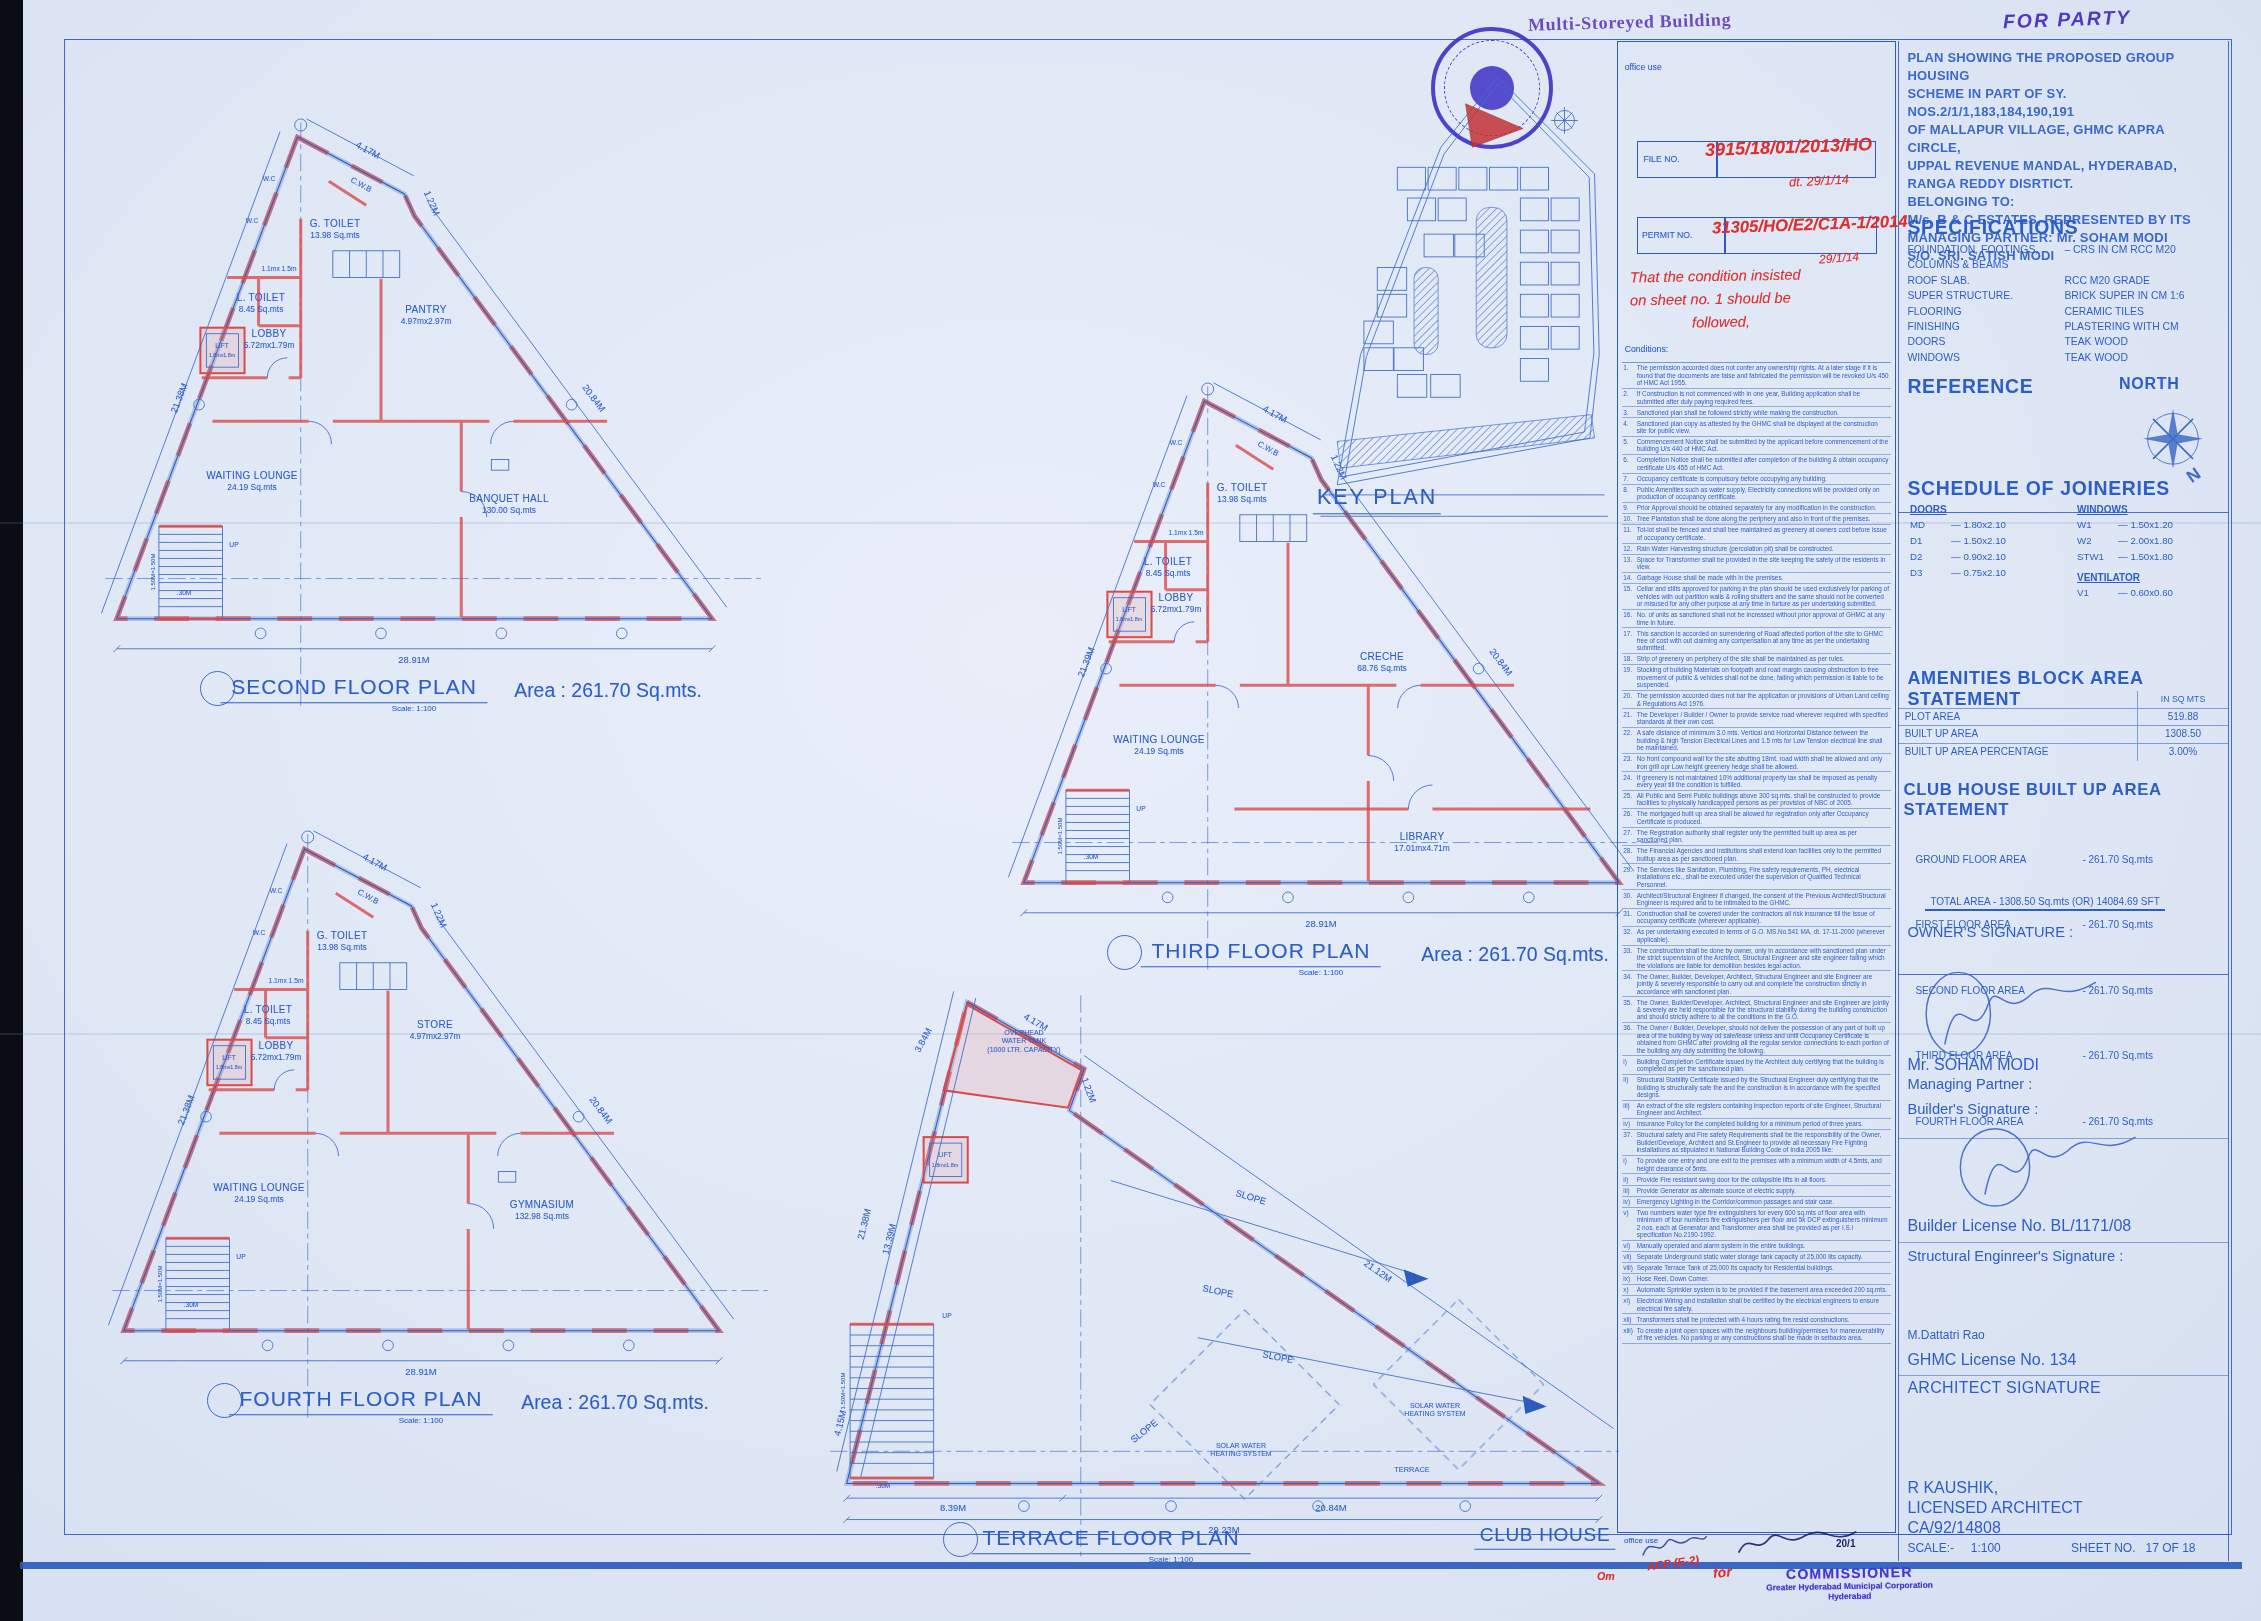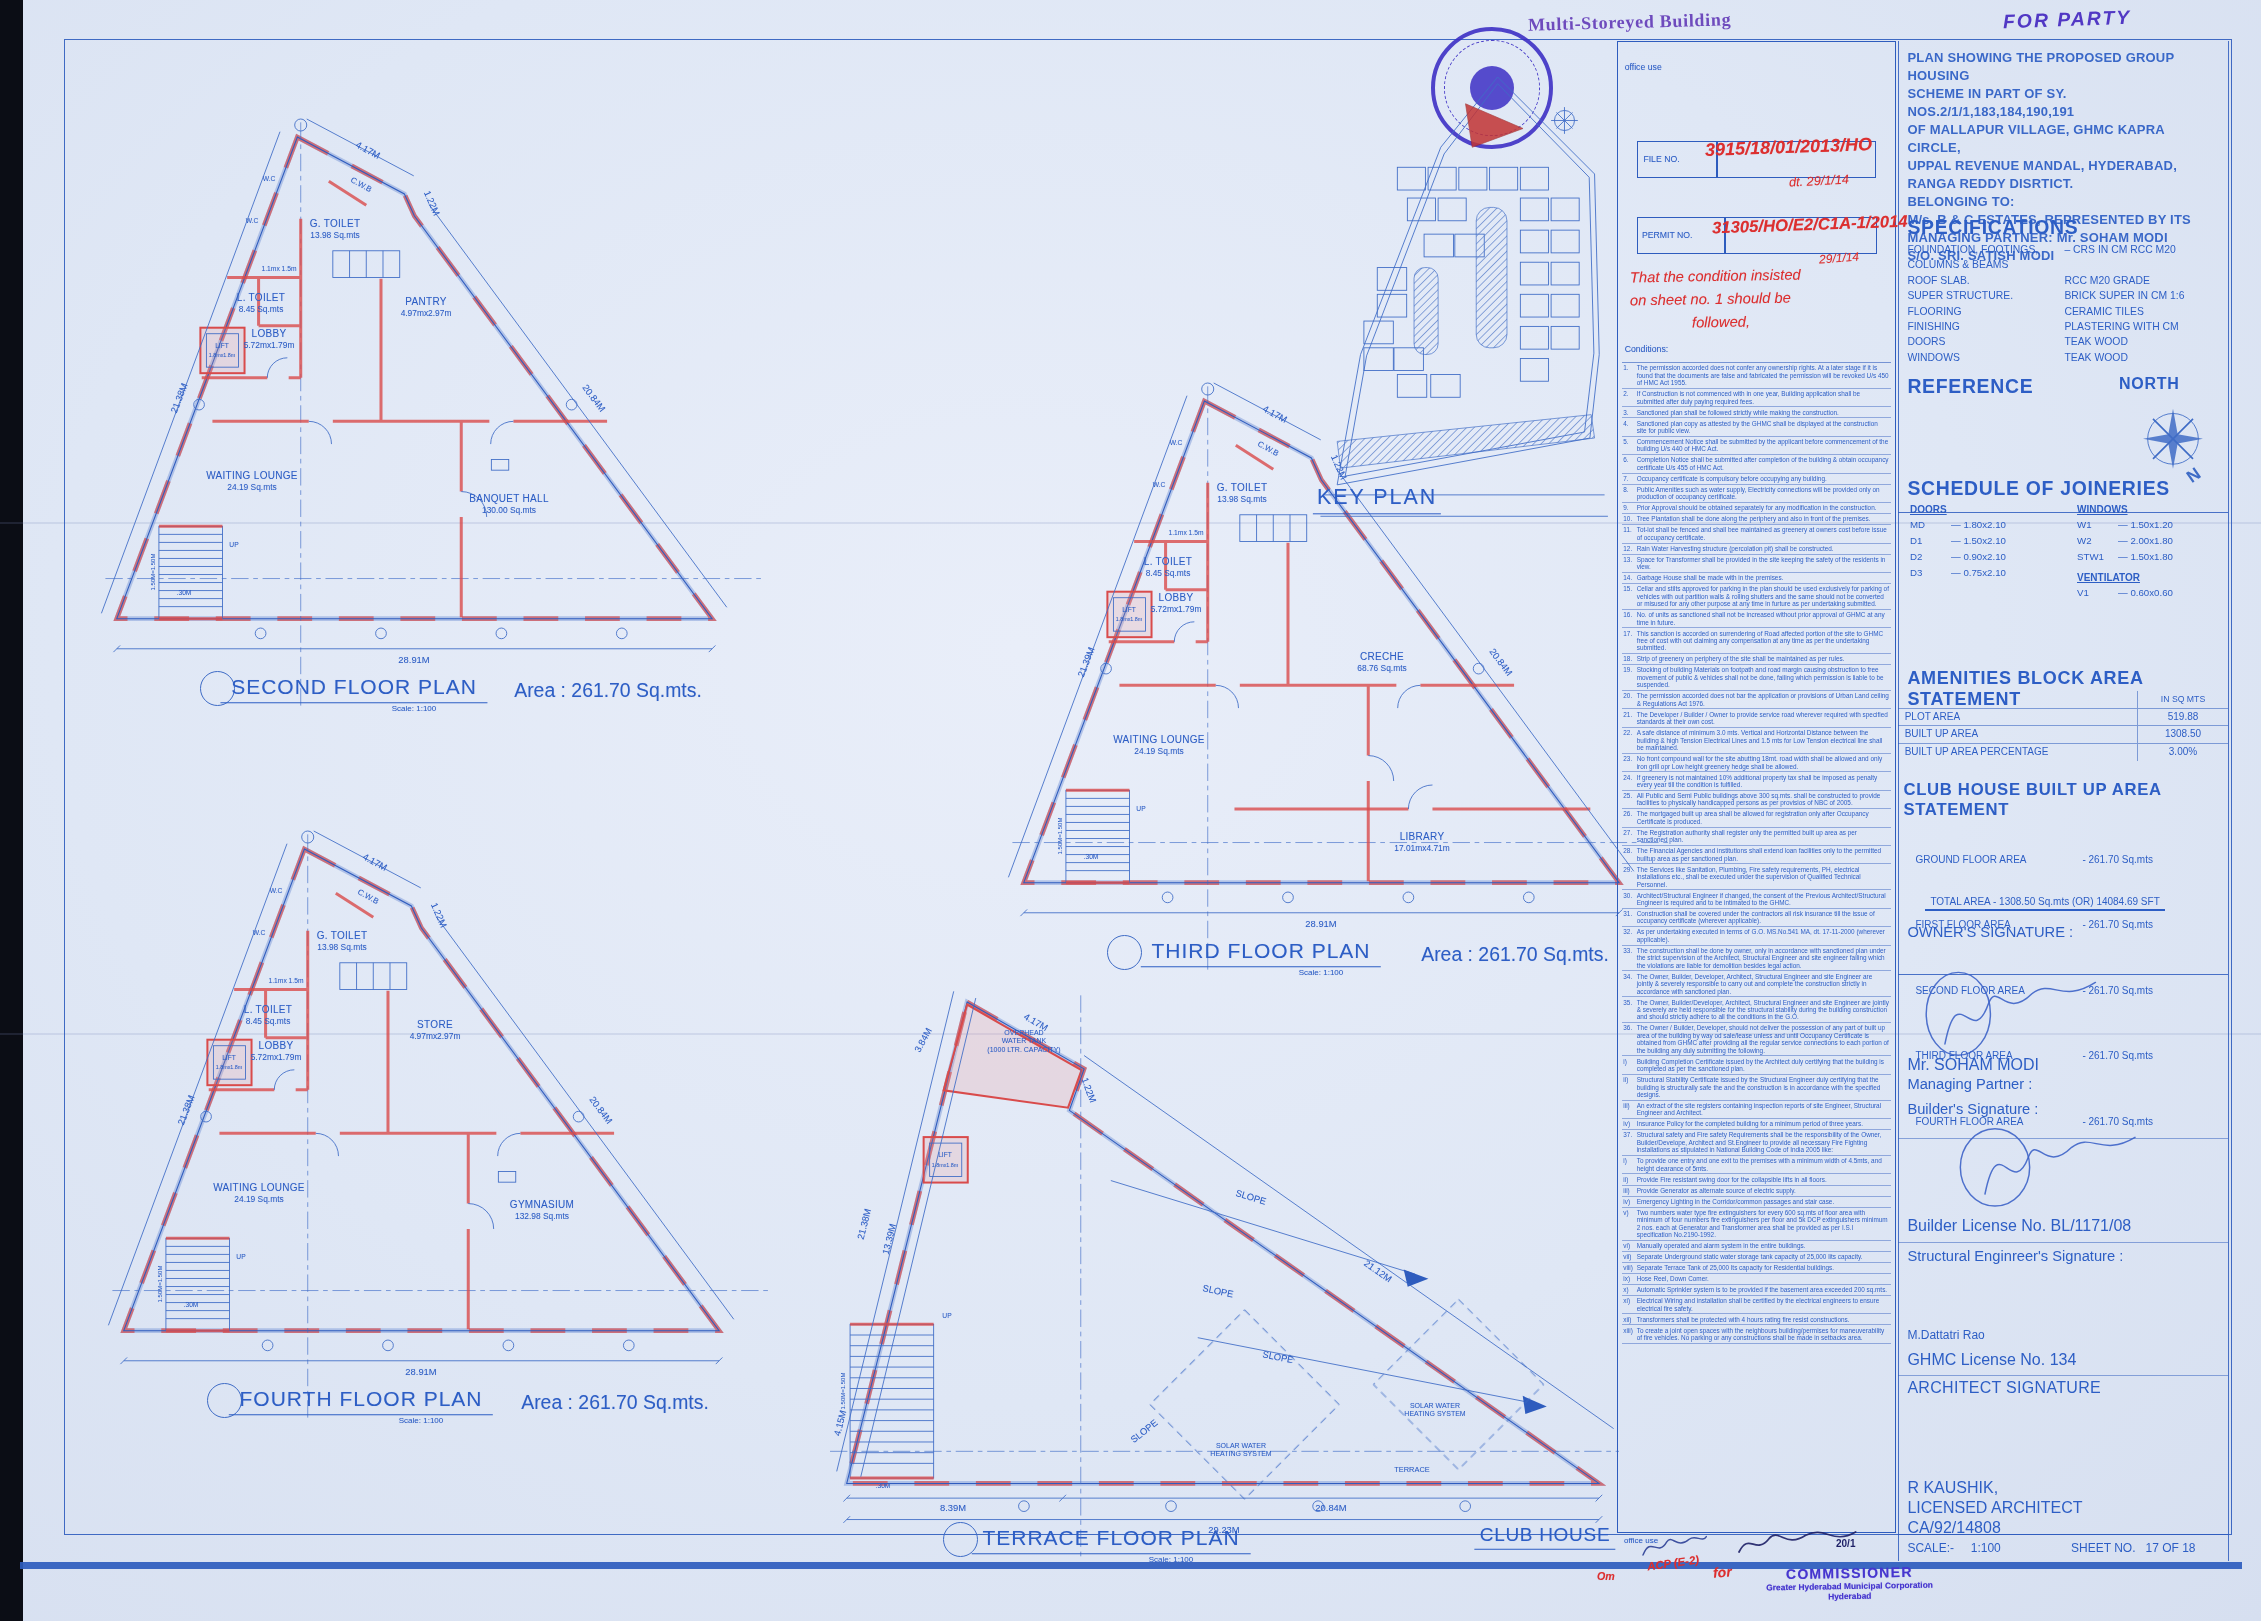--- a/index.html
+++ b/index.html
@@ -117,21 +117,21 @@
           <circle cx="705" cy="430" r="8"></circle>
         </g>
     </svg>
     <div class="lbl tiny" style="left:169px;top:62px;">W.C</div>
     <div class="lbl tiny" style="left:152px;top:104px;">W.C</div>
     <div class="lbl" style="left:261px;top:68px;font-size:8px;transform:translate(-50%,-50%) rotate(29deg);">C.W.B</div>
     <div class="lbl tiny" style="left:179px;top:152px;">1.1mx 1.5m</div>
     <div class="lbl" style="left:235px;top:112px;"><span class="rn">G. TOILET</span><span class="ra">13.98 Sq.mts</span></div>
     <div class="lbl" style="left:161px;top:186px;"><span class="rn">L. TOILET</span><span class="ra">8.45 Sq.mts</span></div>
     <div class="lbl" style="left:169px;top:222px;"><span class="rn">LOBBY</span><span class="ra">5.72mx1.79m</span></div>
-    <div class="lbl" style="left:326px;top:190px;"><span class="rn">PANTRY</span><span class="ra">4.97mx2.97m</span></div>
+    <div class="lbl" style="left:326px;top:198px;"><span class="rn">PANTRY</span><span class="ra">4.97mx2.97m</span></div>
     <div class="lbl" style="left:152px;top:364px;"><span class="rn">WAITING LOUNGE</span><span class="ra">24.19 Sq.mts</span></div>
     <div class="lbl" style="left:409px;top:387px;"><span class="rn">BANQUET HALL</span><span class="ra">130.00 Sq.mts</span></div>
     <div class="lbl tiny" style="left:122px;top:229px;">LIFT</div>
     <div class="lbl" style="left:122px;top:238px;font-size:5.4px;">1.8mx1.8m</div>
     <div class="lbl tiny" style="left:134px;top:428px;">UP</div>
     <div class="lbl" style="left:54px;top:455px;font-size:6px;transform:translate(-50%,-50%) rotate(-90deg);">1.50M=1.50M</div>
     <div class="lbl tiny" style="left:84px;top:476px;">.30M</div>
     <div class="lbl dm" style="left:268px;top:33px;transform:translate(-50%,-50%) rotate(28deg);">4.17M</div>
     <div class="lbl dm" style="left:332px;top:86px;transform:translate(-50%,-50%) rotate(66deg);">1.22M</div>
     <div class="lbl dm" style="left:79px;top:281px;transform:translate(-50%,-50%) rotate(-69deg);">21.38M</div>

